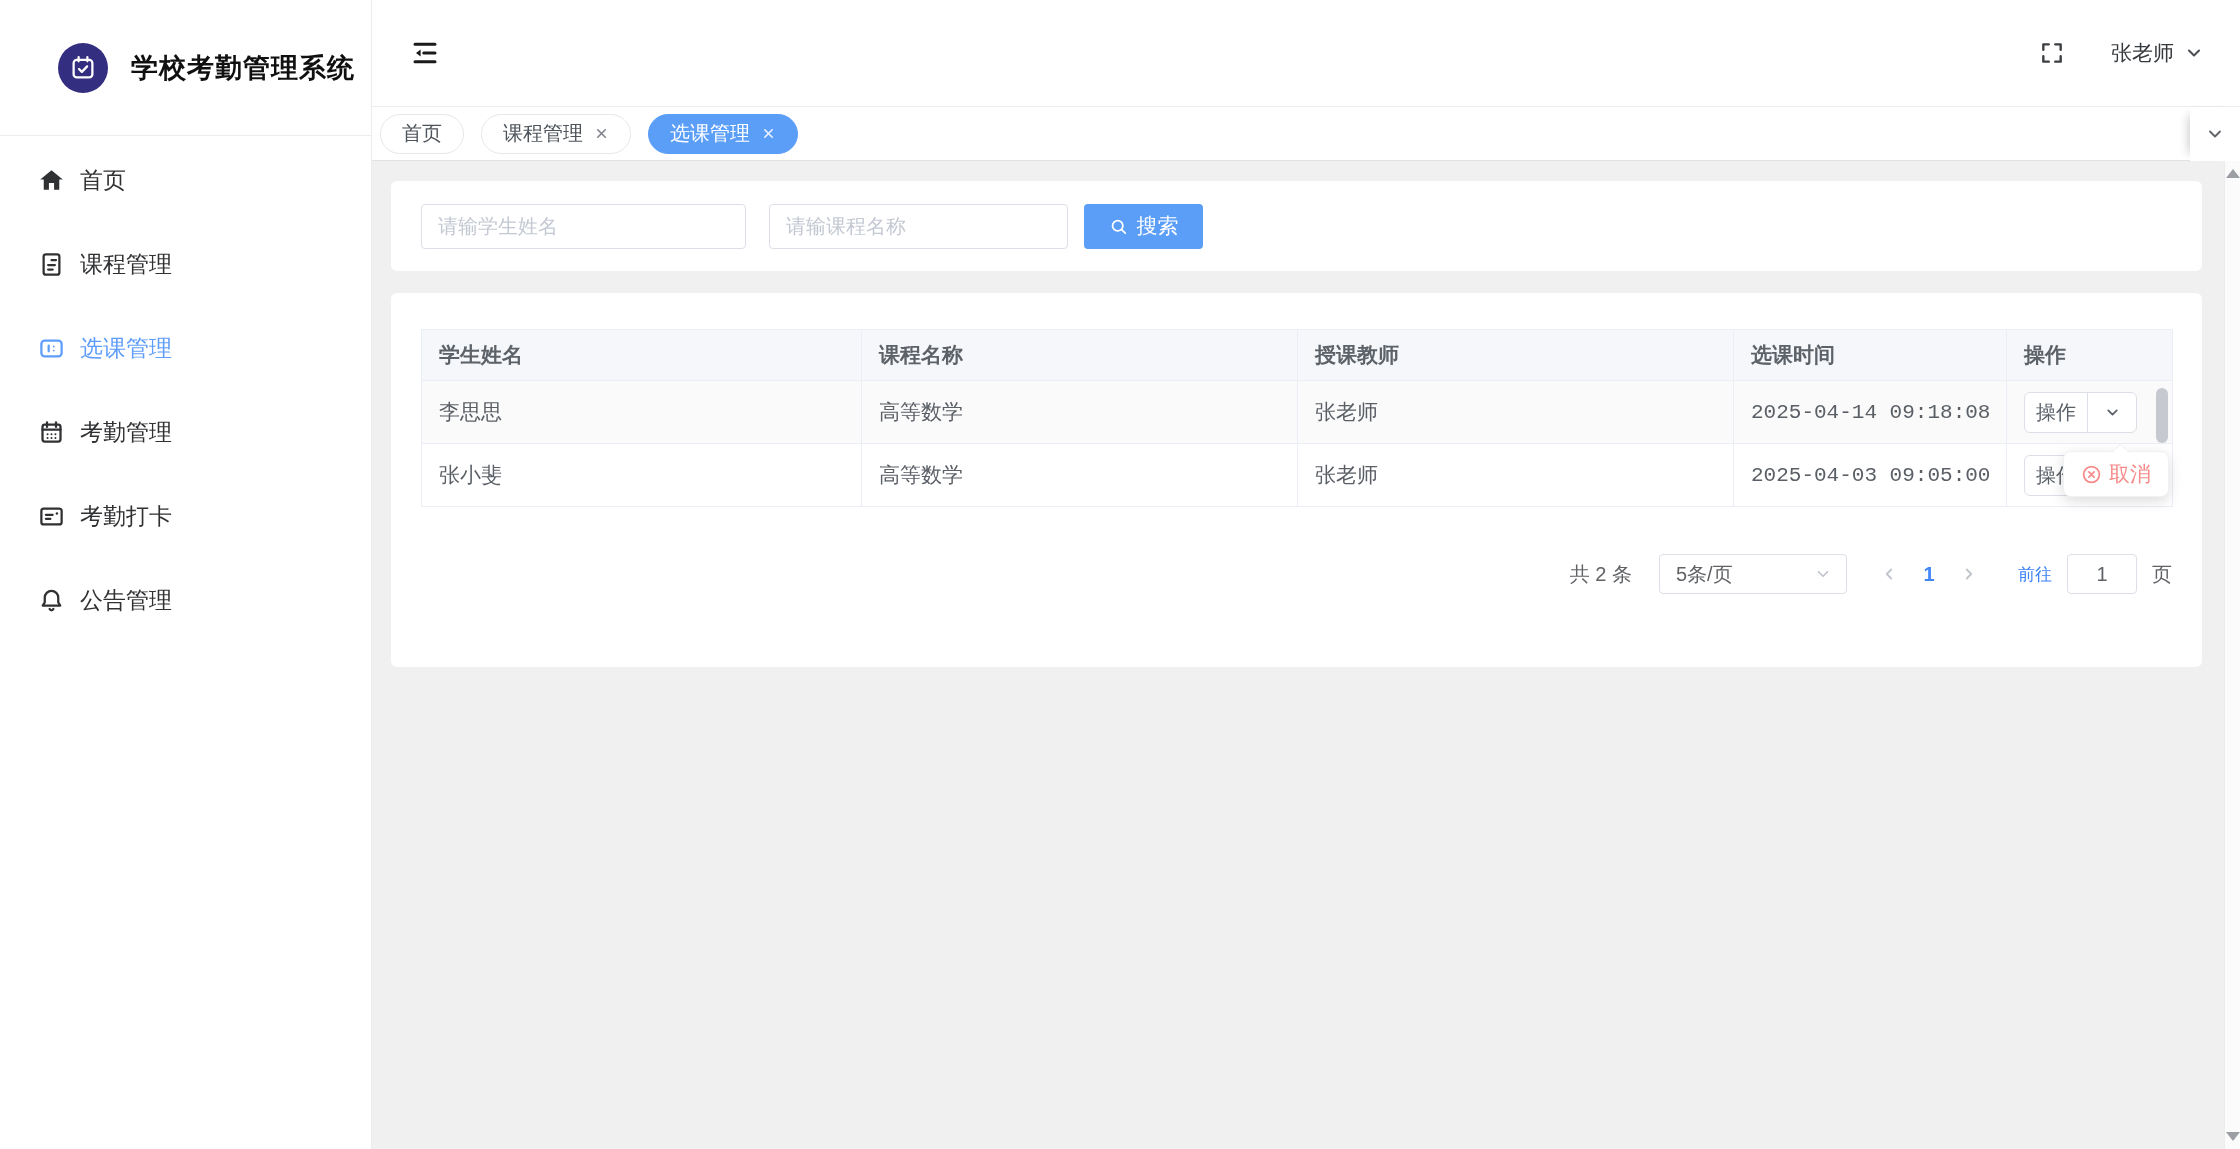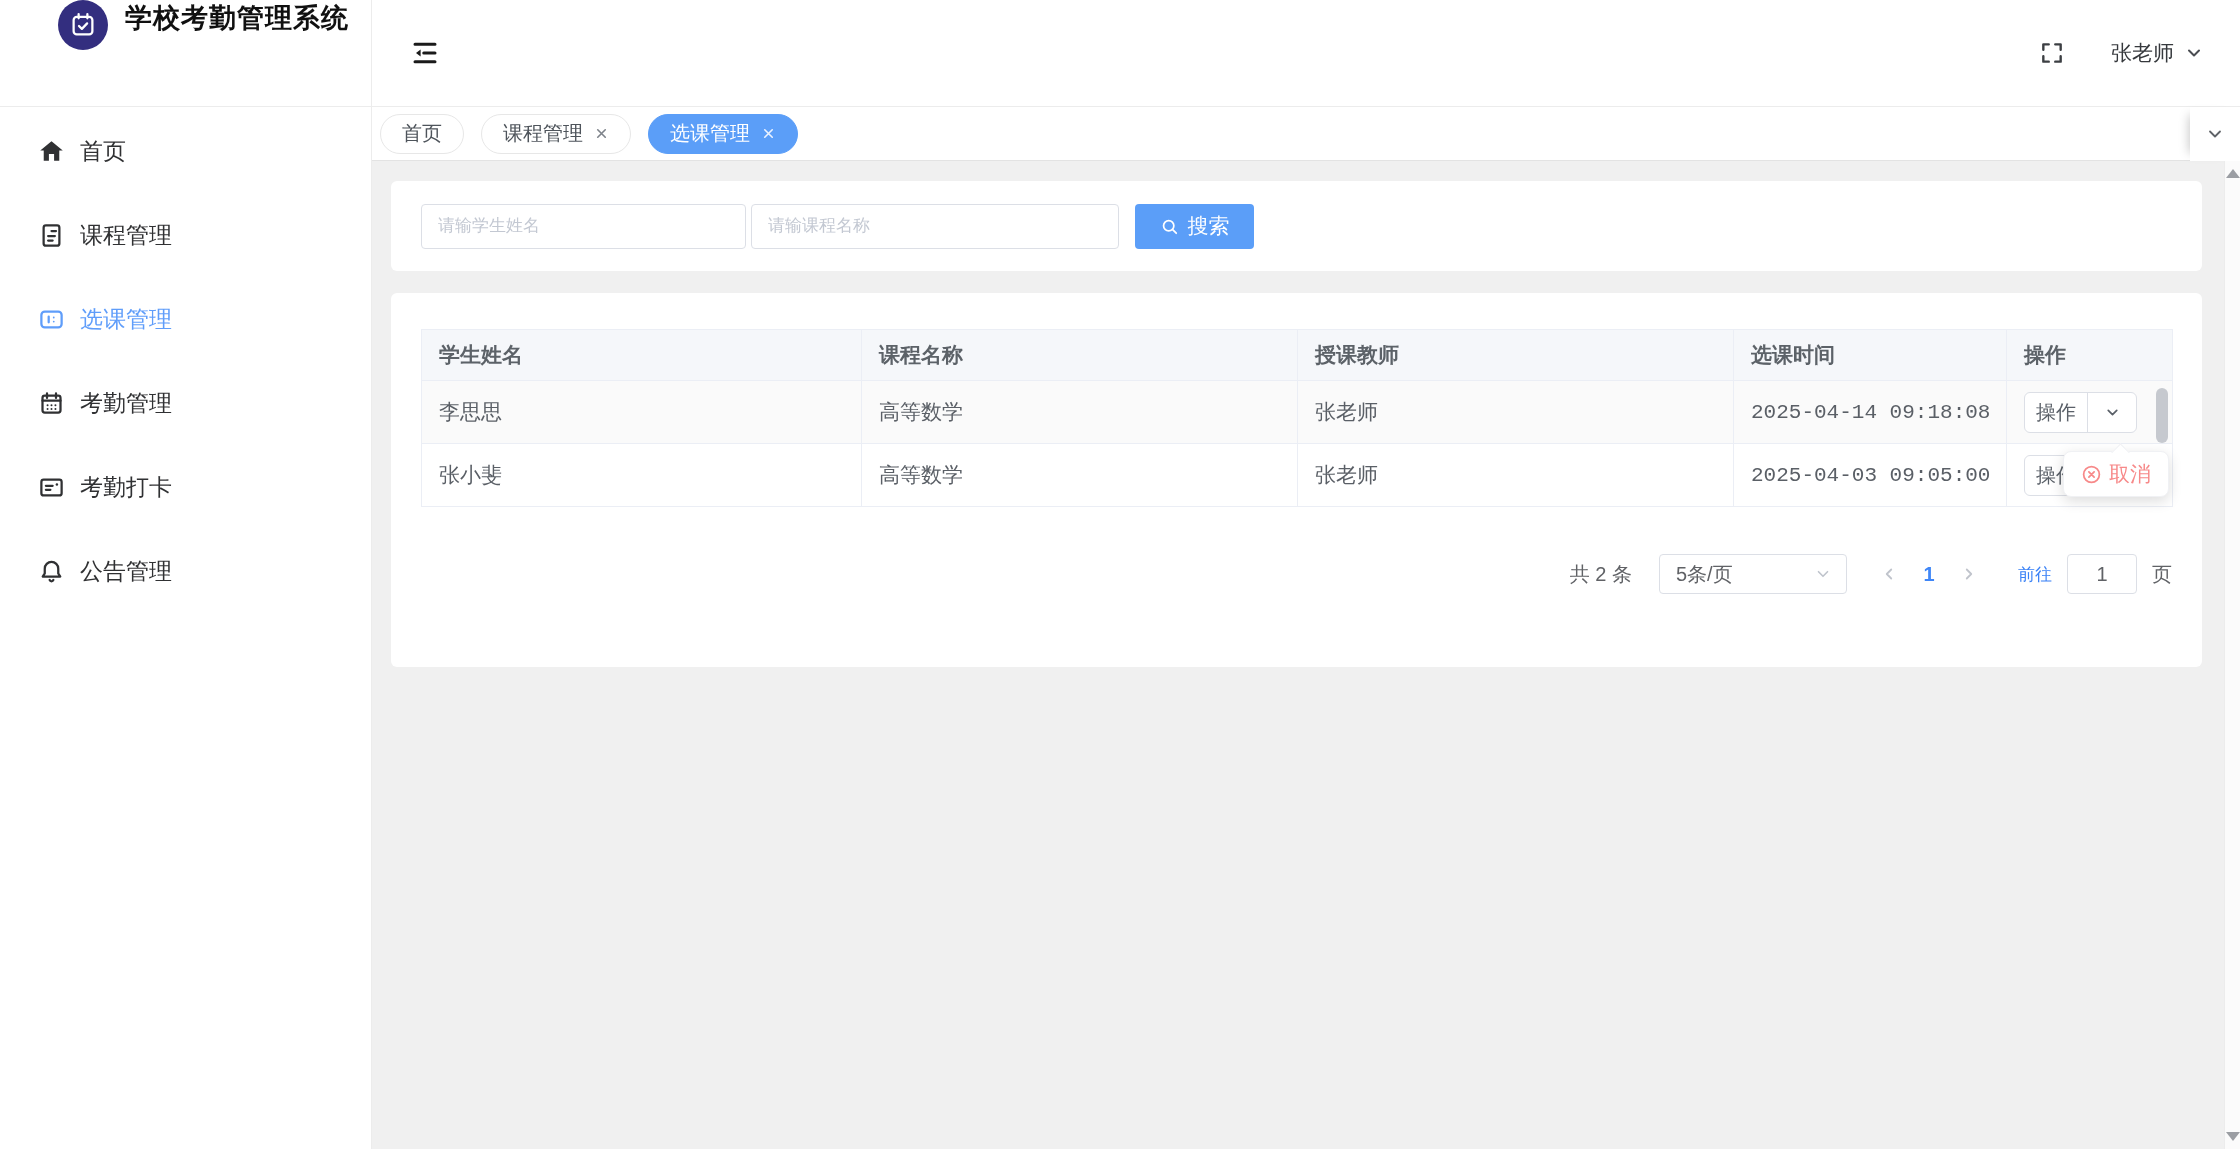--- a/index.html
+++ b/index.html
@@ -6,21 +6,21 @@
   html,body { width:2240px; height:1149px; }
   body {
     font-family:"Liberation Sans","DejaVu Sans",sans-serif;
     background:#f0f0f0; color:#303133; overflow:hidden; position:relative;
   }
   .root { position:absolute; inset:0; width:2240px; height:1149px; }
 
   
   .sidebar { position:absolute; left:0; top:0; width:372px; height:1149px;
     background:#fff; border-right:1px solid #ececec; z-index:2; }
-  .logo-row { height:107px; display:flex; align-items:flex-start; padding-left:58px; gap:17px;
+  .logo-row { height:136px; display:flex; align-items:center; padding-left:58px; gap:23px;
     border-bottom:1px solid #ececec; }
   .logo-badge { width:50px; height:50px; border-radius:50%; background:#332e7f;
     display:flex; align-items:center; justify-content:center; flex:none; }
   .logo-title { font-size:27px; font-weight:bold; color:#101010; letter-spacing:1px; white-space:nowrap; }
   .menu { padding-top:2px; }
   .menu-item { height:84px; display:flex; align-items:center; padding-left:38px; gap:15px;
     cursor:pointer; color:#303133; }
   .menu-item .mi-icon { width:27px; height:27px; flex:none; display:flex; }
   .menu-item .mi-label { font-size:23px; }
   .menu-item.active { color:#5f9dfa; }
@@ -47,25 +47,25 @@
   .tab-overflow { position:absolute; right:0; top:107px; width:50px; height:54px; background:#fff;
     display:flex; align-items:center; justify-content:center; cursor:pointer; color:#5f6368;
     box-shadow:-9px 0 10px -8px rgba(0,0,0,.22); z-index:3; }
   .tab-overflow .ov-icon { width:20px; height:20px; display:flex; }
 
   
   .content { position:absolute; left:372px; top:161px; width:1852px; height:988px; background:#f0f0f0; }
 
   .search-card { position:absolute; left:391px; top:181px; width:1811px; height:90px; background:#fff;
     border-radius:6px; display:flex; align-items:center; padding-left:30px; }
-  .inp { height:45px; border:1px solid #dcdfe6; border-radius:4px; padding:12px 16px; font-size:17px;
+  .inp { height:45px; border:1px solid #dcdfe6; border-radius:4px; padding:12px 16px; font-size:20px;
     color:#000000; background:#fff; outline:none; font-family:inherit; }
   .inp::placeholder { color:#c3c8d2; }
   .inp-student { width:325px; }
-  .inp-course { width:368px; margin-left:5px; }
+  .inp-course { width:299px; margin-left:23px; }
   .search-btn { margin-left:16px; width:119px; height:45px; background:#5b9ef8; border:none; border-radius:4px;
     color:#fff; font-size:21px; display:inline-flex; align-items:center; justify-content:center; gap:9px;
     cursor:pointer; font-family:inherit; }
   .search-btn .sb-icon { width:19px; height:19px; display:flex; }
 
   .table-card { position:absolute; left:391px; top:293px; width:1811px; height:374px; background:#fff;
     border-radius:6px; }
 
   table.grid { position:absolute; left:30px; top:36px; width:1751px; border-collapse:collapse; table-layout:fixed;font-family:Liberation Mono, monospace; }
   table.grid th, table.grid td { border:1px solid #ebeef5; text-align:left; padding:0 0 0 17px;

